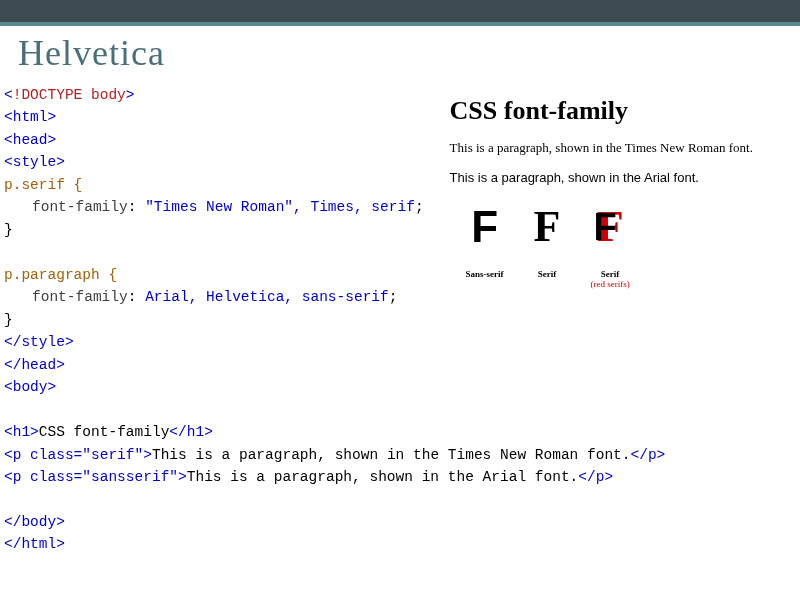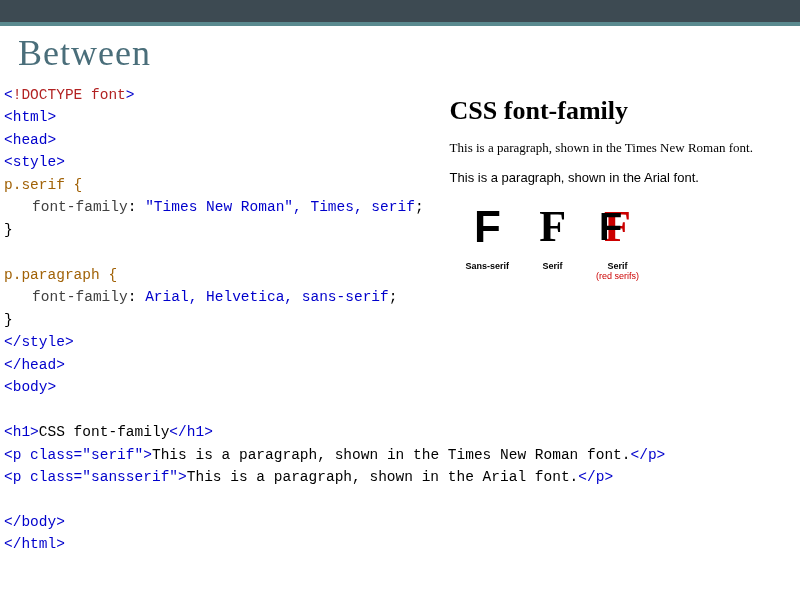--- a/index.html
+++ b/index.html
@@ -19,33 +19,33 @@
   .rendered { padding-top: 12px; }
   .rendered-h1 { font-family: "Times New Roman", serif; font-weight: bold; font-size: 26px; margin-bottom: 14px; }
   .p-serif { font-family: "Times New Roman", serif; font-size: 13px; margin-bottom: 14px; }
   .p-sans { font-family: Arial, sans-serif; font-size: 13px; margin-bottom: 20px; }
   .diff-title { font-family: Calibri, Arial, sans-serif; font-size: 15px; margin-bottom: 12px; }
   .f-row { display: flex; gap: 30px; padding-left: 16px; }
   .f-box { text-align: center; }
   .f-sans { font-family: Arial, sans-serif; font-size: 44px; font-weight: bold; line-height: 1; }
   .f-serif { font-family: "Times New Roman", serif; font-size: 44px; font-weight: bold; line-height: 1; }
   .f-serif-red { font-family: "Times New Roman", serif; font-size: 44px; font-weight: bold; line-height: 1; position: relative; }
-  .f-label { font-family: Liberation Sans, sans-serif; font-size: 9px; margin-top: 12px; font-weight: bold; text-align: center; }
+  .f-label { font-family: Liberation Serif, serif; font-size: 9px; margin-top: 20px; font-weight: bold; text-align: center; }
   .red-text { color: #c00; font-weight: normal; }
 </style>
 </head>
 <body>
 
 <div class="top-bar"></div>
-<div class="title">Between</div>
+<div class="title">Helvetica</div>
 
 <div class="content">
 
   <div class="left-col">
-    <div class="code"><span class="tag">&lt;</span><span class="doctype">!DOCTYPE font</span><span class="tag">&gt;</span>
+    <div class="code"><span class="tag">&lt;</span><span class="doctype">!DOCTYPE body</span><span class="tag">&gt;</span>
 <span class="tag">&lt;html&gt;</span>
 <span class="tag">&lt;head&gt;</span>
 <span class="tag">&lt;style&gt;</span>
 <span class="sel">p.serif {</span>
 <span class="indent"></span><span class="attr">font-family</span>: <span class="val">"Times New Roman", Times, serif</span>;
 <span>}</span>
 
 <span class="sel">p.paragraph {</span>
 <span class="indent"></span><span class="attr">font-family</span>: <span class="val">Arial, Helvetica, sans-serif</span>;
 <span>}</span>

